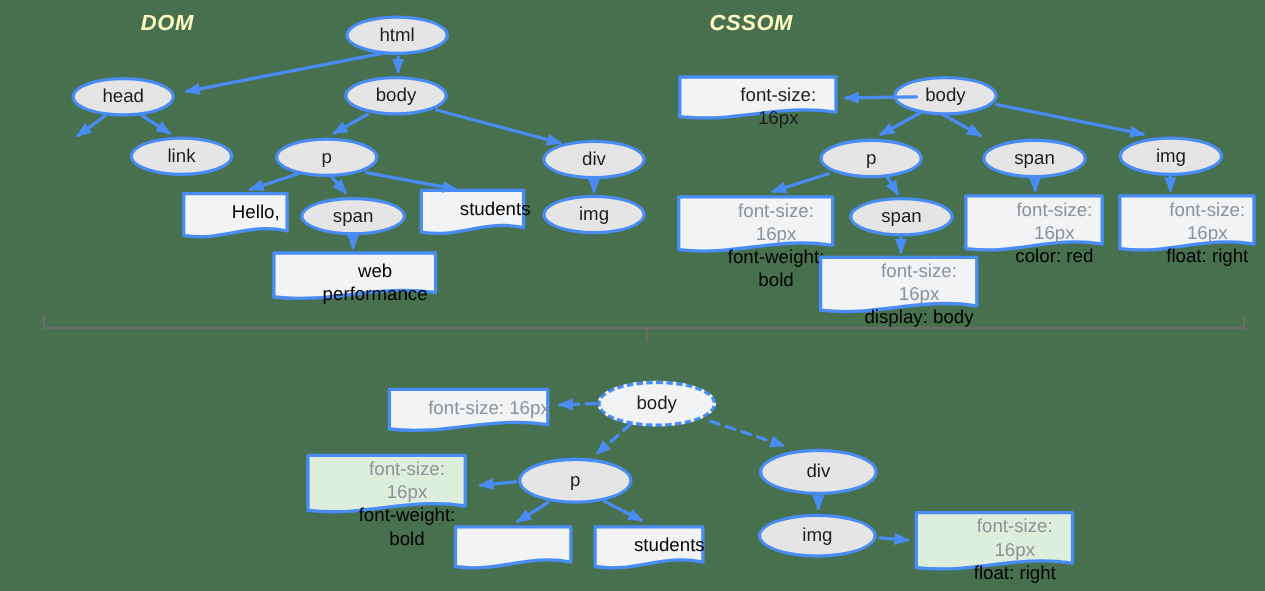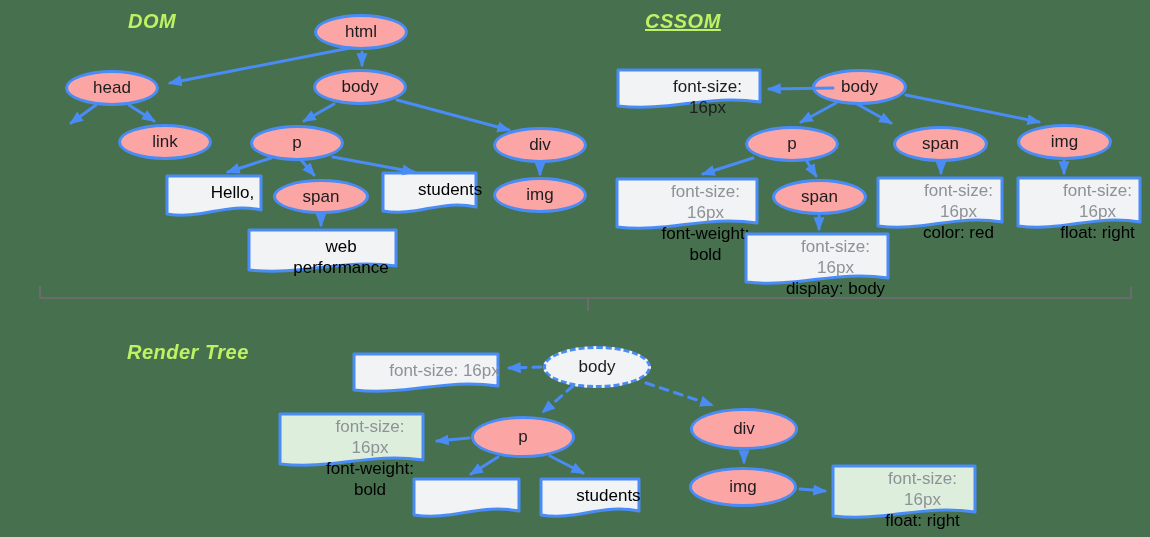--- a/index.html
+++ b/index.html
@@ -1,20 +1,20 @@
 <!DOCTYPE html>
 <html><head>
 <meta charset="utf-8">
 <style>
   html,body{margin:0;padding:0;background:#47704f;}
   .canvas{position:relative;width:1150px;height:537px;background:#47704f;
           font-family:"Liberation Sans",sans-serif;overflow:hidden;}
   .title{position:absolute;font-size:20px;font-weight:bold;font-style:italic;
-         color:#bef264;letter-spacing:.5px;z-index:2;}
-  .node{position:absolute;background:#fca5a5;border:3px solid #4a8cf5;border-radius:50%;
+         color:#fef9c3;letter-spacing:.5px;z-index:2;}
+  .node{position:absolute;background:#e5e5e5;border:3px solid #4a8cf5;border-radius:50%;
         display:flex;align-items:center;justify-content:center;font-size:17px;color:#1d1d1d;
         box-sizing:border-box;z-index:1;}
   .node.dashed{background:#f1f3f4;border-style:dashed;}
   .wbox{position:absolute;box-sizing:border-box;z-index:1;}
   .wbox svg.shape{position:absolute;left:0;top:0;overflow:visible;z-index:0;}
   .wtext{position:relative;z-index:1;text-align:center;line-height:21px;font-size:17px;margin-left:37px;}
   .wtext .l1{color:#8d9297;}
   .wtext .l1.dark{color:#1d1d1d;}
   .wtext .l2{color:#000000;}
   .pt7 .wtext{padding-top:8px;}
@@ -71,21 +71,21 @@
   </div>
   <div class="wbox pt7" style="left:247px;top:228px;width:151px;height:46px;">
       <svg width="151" height="46" class="shape">
         <path d="M2,2 H149 V38 C 93.62,30 57.38,48 2,42 Z" fill="#f1f3f4" stroke="#4a8cf5" stroke-width="3" stroke-linejoin="round"></path>
       </svg>
     <div class="wtext">
         <div class="l2">web performance</div>
       </div>
   </div>
 
-  <div class="title" style="left:645px;top:10px;text-decoration:underline;">CSSOM</div>
+  <div class="title" style="left:645px;top:10px;">CSSOM</div>
 
   <div class="wbox pt7" style="left:616px;top:68px;width:146px;height:42px;">
       <svg width="146" height="42" class="shape">
         <path d="M2,2 H144 V34 C 90.52,26 55.480000000000004,44 2,38 Z" fill="#f1f3f4" stroke="#4a8cf5" stroke-width="3" stroke-linejoin="round"></path>
       </svg>
     <div class="wtext">
         <div class="l1 dark">font-size: 16px</div>
       </div>
   </div>
   <div class="node" style="left:812px;top:69px;width:95px;height:36px;">
@@ -134,21 +134,20 @@
   <div class="wbox pt3" style="left:744px;top:232px;width:146px;height:54px;">
       <svg width="146" height="54" class="shape">
         <path d="M2,2 H144 V46 C 90.52,38 55.480000000000004,56 2,50 Z" fill="#f1f3f4" stroke="#4a8cf5" stroke-width="3" stroke-linejoin="round"></path>
       </svg>
     <div class="wtext">
       <div class="l1">font-size: 16px</div>
       <div class="l2">display: body</div>
     </div>
   </div>
 
-  <div class="title" style="left:127px;top:341px;">Render Tree</div>
 
   <div class="wbox pt7" style="left:352px;top:352px;width:148px;height:42px;">
       <svg width="148" height="42" class="shape">
         <path d="M2,2 H146 V34 C 91.76,26 56.24,44 2,38 Z" fill="#f1f3f4" stroke="#4a8cf5" stroke-width="3" stroke-linejoin="round"></path>
       </svg>
     <div class="wtext">
         <div class="l1">font-size: 16px</div>
       </div>
   </div>
   <div class="node dashed" style="left:543px;top:346px;width:108px;height:42px;">

